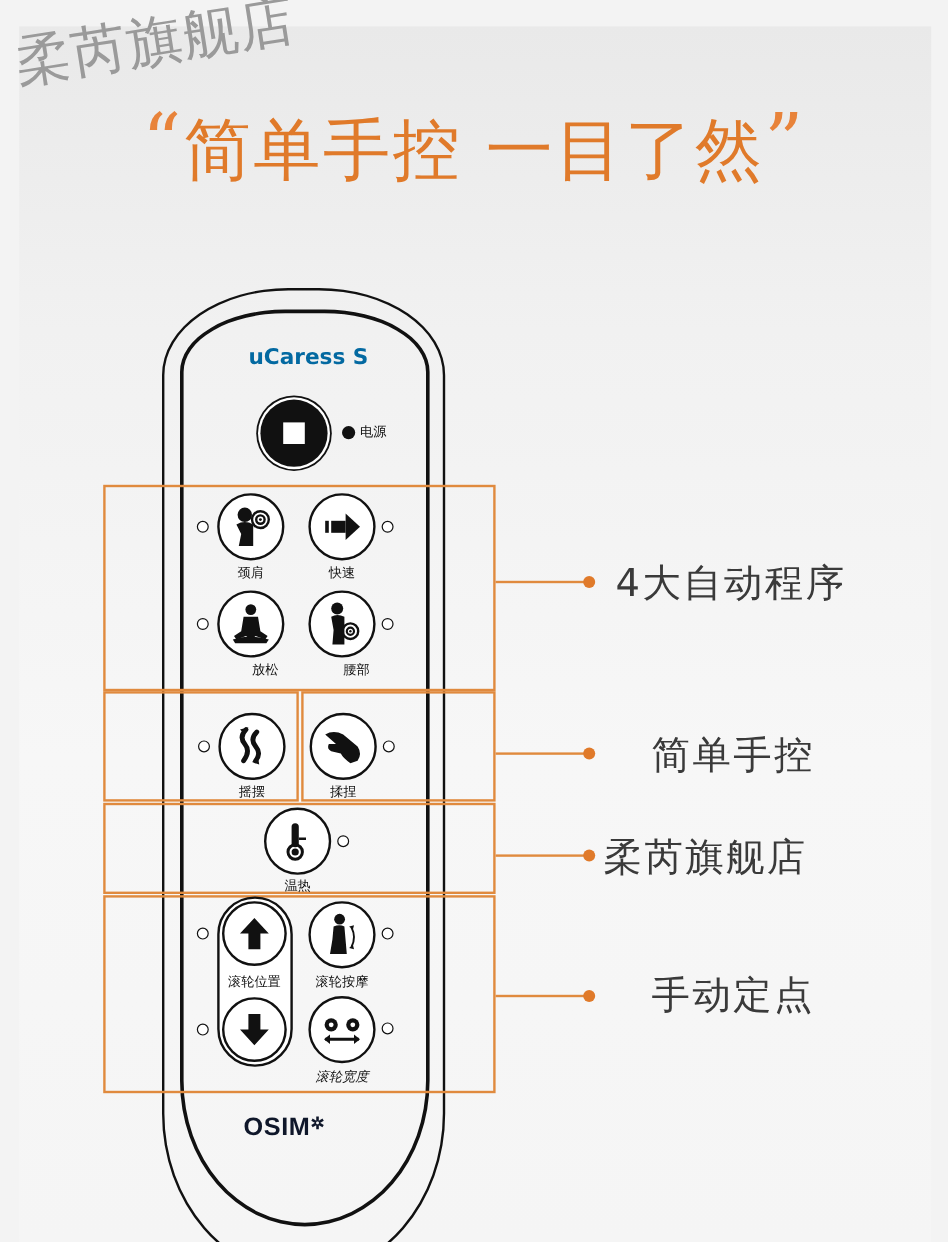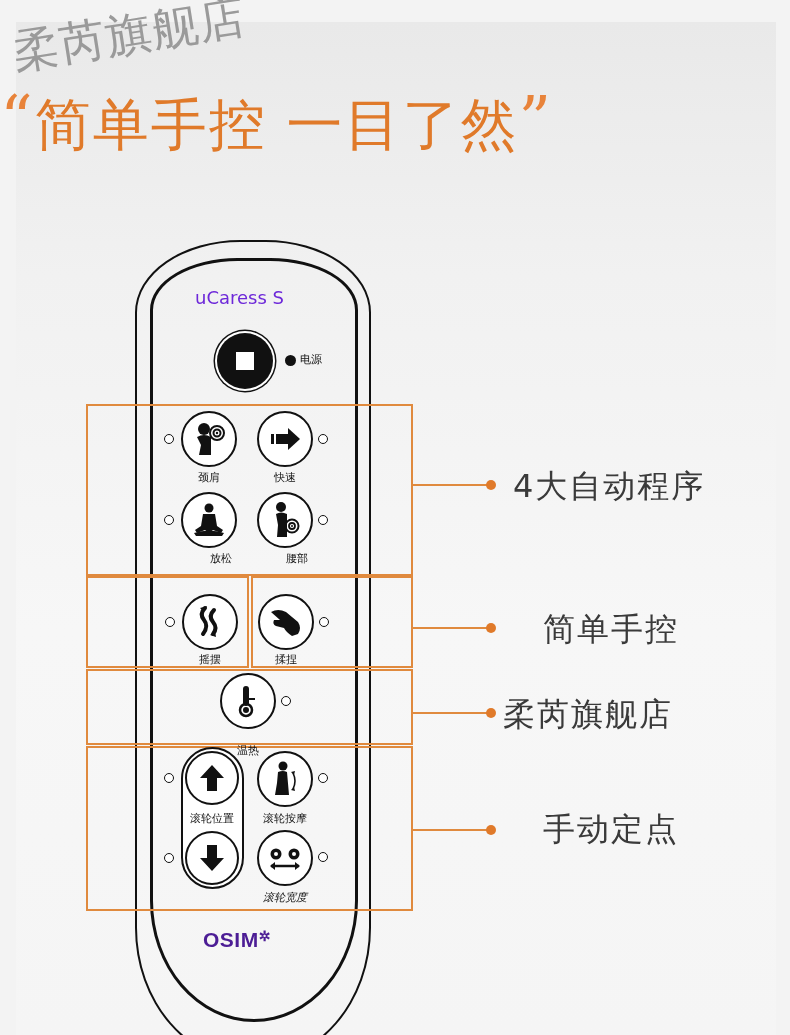--- a/index.html
+++ b/index.html
@@ -11,52 +11,52 @@
   .paper {
     position:absolute; left:16px; top:22px; width:760px; height:1013px;
     background:linear-gradient(180deg,#e9e9e9 0%,#f1f1f1 25%,#f7f7f7 60%,#f5f5f5 100%);
   }
   .watermark {
     position:absolute; left:18px; top:22px;
     font-size:46px; color:#9a9a9a; transform:rotate(-9deg); transform-origin:left bottom;
     letter-spacing:1px; font-family:"DejaVu Sans", sans-serif;
   }
   .headline {
-    position:absolute; left:0; top:88px; width:790px; 
+    position:absolute; left:0; top:88px; width:790px; text-align:center;
     font-family:"DejaVu Serif", serif; color:#e07a2a; font-size:56px; letter-spacing:2px;
   }
   .headline .q { font-size:64px; color:#e8833a; vertical-align:top; position:relative; top:-6px;}
   
   .remote-outer {
     position:absolute; left:135px; top:240px; width:232px; height:820px;
     border:2px solid #111; border-radius:116px 116px 130px 130px / 80px 80px 150px 150px;
   }
   .remote-inner {
     position:absolute; left:150px; top:258px; width:202px; height:758px;
     border:3px solid #111; border-radius:101px 101px 120px 120px / 60px 60px 140px 140px;
   }
-  .model { position:absolute; left:0; width:500px; top:287px; left:195px; width:112px; text-align:left; font-size:18px; color:#6d28d9; }
+  .model { position:absolute; left:0; width:500px; top:287px; left:195px; width:112px; text-align:right; font-size:18px; color:#0369a1;font-weight:bold; }
   .power-btn {
     position:absolute; left:217px; top:333px; width:56px; height:56px; border-radius:50%;
     background:#111; box-shadow:0 0 0 2px #fff, 0 0 0 3.5px #111;
   }
   .power-btn .sq { position:absolute; left:19px; top:19px; width:18px; height:18px; background:#fff; }
   .power-dot { position:absolute; left:285px; top:355px; width:11px; height:11px; border-radius:50%; background:#111; }
   .power-label { position:absolute; left:300px; top:352px; font-size:11px; color:#111; }
   .box { position:absolute; border:2px solid #e08a3e; box-sizing:border-box; }
   .btn {
     position:absolute; width:56px; height:56px; border-radius:50%; border:2px solid #111; background:#fff;
     box-sizing:border-box; display:flex; align-items:center; justify-content:center;
   }
   .led { position:absolute; width:10px; height:10px; border-radius:50%; border:1.6px solid #111; box-sizing:border-box; background:#fff; }
   .blabel { position:absolute; font-size:11px; color:#111; text-align:center; width:80px; }
   .pill {
     position:absolute; left:181px; top:747px; width:63px; height:142px; border:2px solid #111; border-radius:32px; box-sizing:border-box; background:#fff;
   }
-  .osim { position:absolute; left:203px; top:928px; font-size:21px; font-weight:bold; color:#4c1d95; letter-spacing:0.5px; font-family:"Liberation Sans", sans-serif; }
+  .osim { position:absolute; left:203px; top:928px; font-size:21px; font-weight:bold; color:#0f172a; letter-spacing:0.5px; font-family:"Liberation Sans", sans-serif; }
   .connector { position:absolute; height:2px; background:#e08a3e; }
   .cdot { position:absolute; width:10px; height:10px; border-radius:50%; background:#e07a2a; }
   .feature { position:absolute; font-size:32px; color:#3a3a3a; letter-spacing:2px; white-space:nowrap; }
 </style>
 </head>
 <body>
 
 <div class="paper"></div>
 <div class="watermark">柔芮旗舰店</div>
 
@@ -146,21 +146,21 @@
 
 <div class="btn" style="left:220px;top:673px;">
   <svg width="40" height="40" viewBox="0 0 40 40">
     <rect x="15" y="5" width="6" height="20" rx="3" fill="#111"></rect>
     <circle cx="18" cy="29" r="6" fill="none" stroke="#111" stroke-width="2.5"></circle>
     <circle cx="18" cy="29" r="3" fill="#111"></circle>
     <line x1="21" y1="18" x2="27" y2="18" stroke="#111" stroke-width="2"></line>
   </svg>
 </div>
 <div class="led" style="left:281px;top:696px;"></div>
-<div class="blabel" style="left:208px;top:731px;margin-top:12px;">温热</div>
+<div class="blabel" style="left:208px;top:731px;">温热</div>
 
 <div class="pill"></div>
 <div class="led" style="left:164px;top:773px;"></div>
 <div class="btn" style="left:185px;top:751px;width:54px;height:54px;">
   <svg width="36" height="36" viewBox="0 0 36 36">
     <path d="M18 5 L30 18 L23 18 L23 31 L13 31 L13 18 L6 18 Z" fill="#111"></path>
   </svg>
 </div>
 <div class="blabel" style="left:172px;top:811px;">滚轮位置</div>
 <div class="led" style="left:164px;top:853px;"></div>

